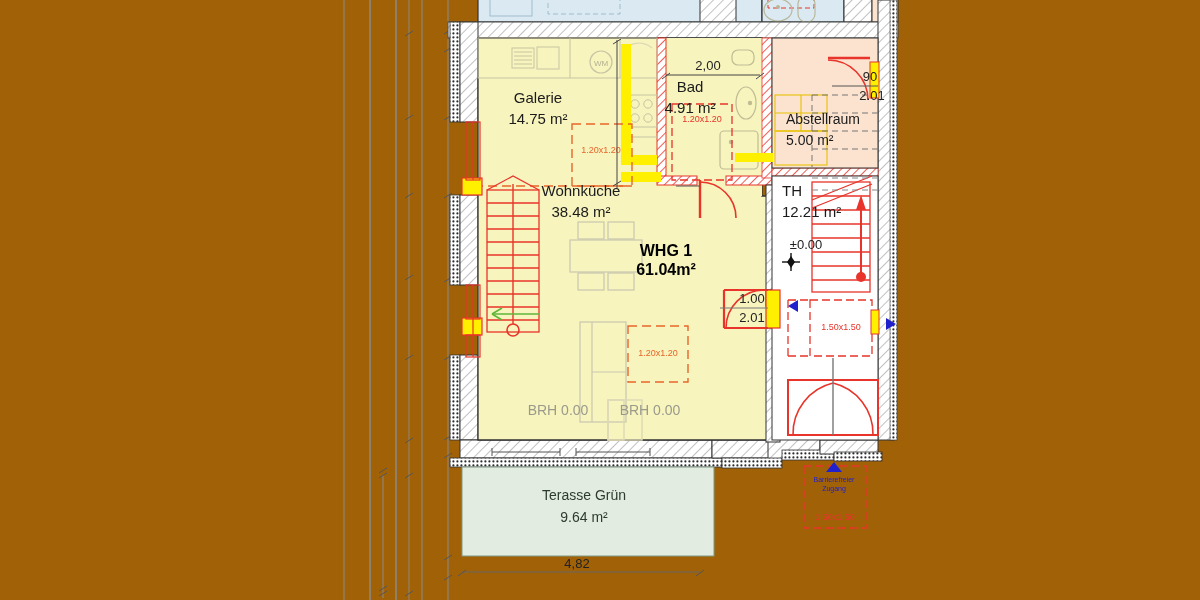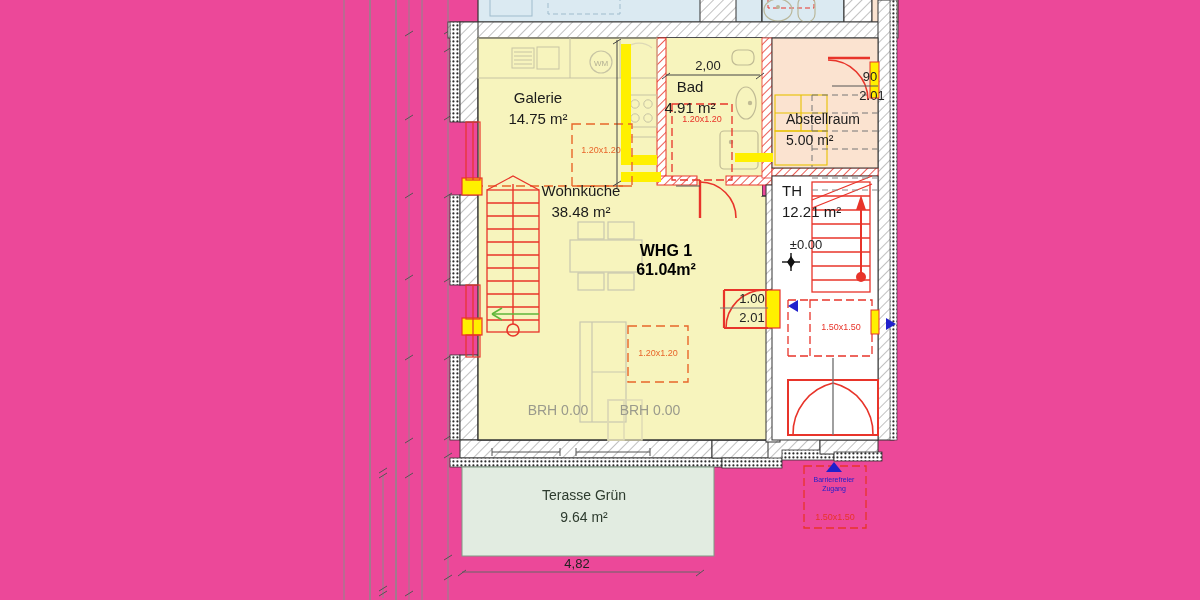--- a/index.html
+++ b/index.html
@@ -1,17 +1,17 @@
 <!DOCTYPE html>
 <html><head>
 <meta charset="utf-8">
 <style>
   html,body{margin:0;padding:0;background:#ffffff;}
   body{width:1200px;height:600px;overflow:hidden;font-family:"Liberation Sans",sans-serif;}
-  #stage{position:relative;width:1200px;height:600px;background:#ec4899;text-decoration:underline;}
+  #stage{position:relative;width:1200px;height:600px;background:#a16207;text-decoration:underline;}
   svg#plan{position:absolute;left:0;top:0;width:1200px;height:600px;display:block;}
   .vtxt{writing-mode:vertical-rl;transform:rotate(180deg);}
   text{font-family:"Liberation Sans",sans-serif;}
 </style>
 </head>
 <body>
 
 <div id="stage">
 <svg id="plan" viewBox="0 0 1200 600">
   <defs>

